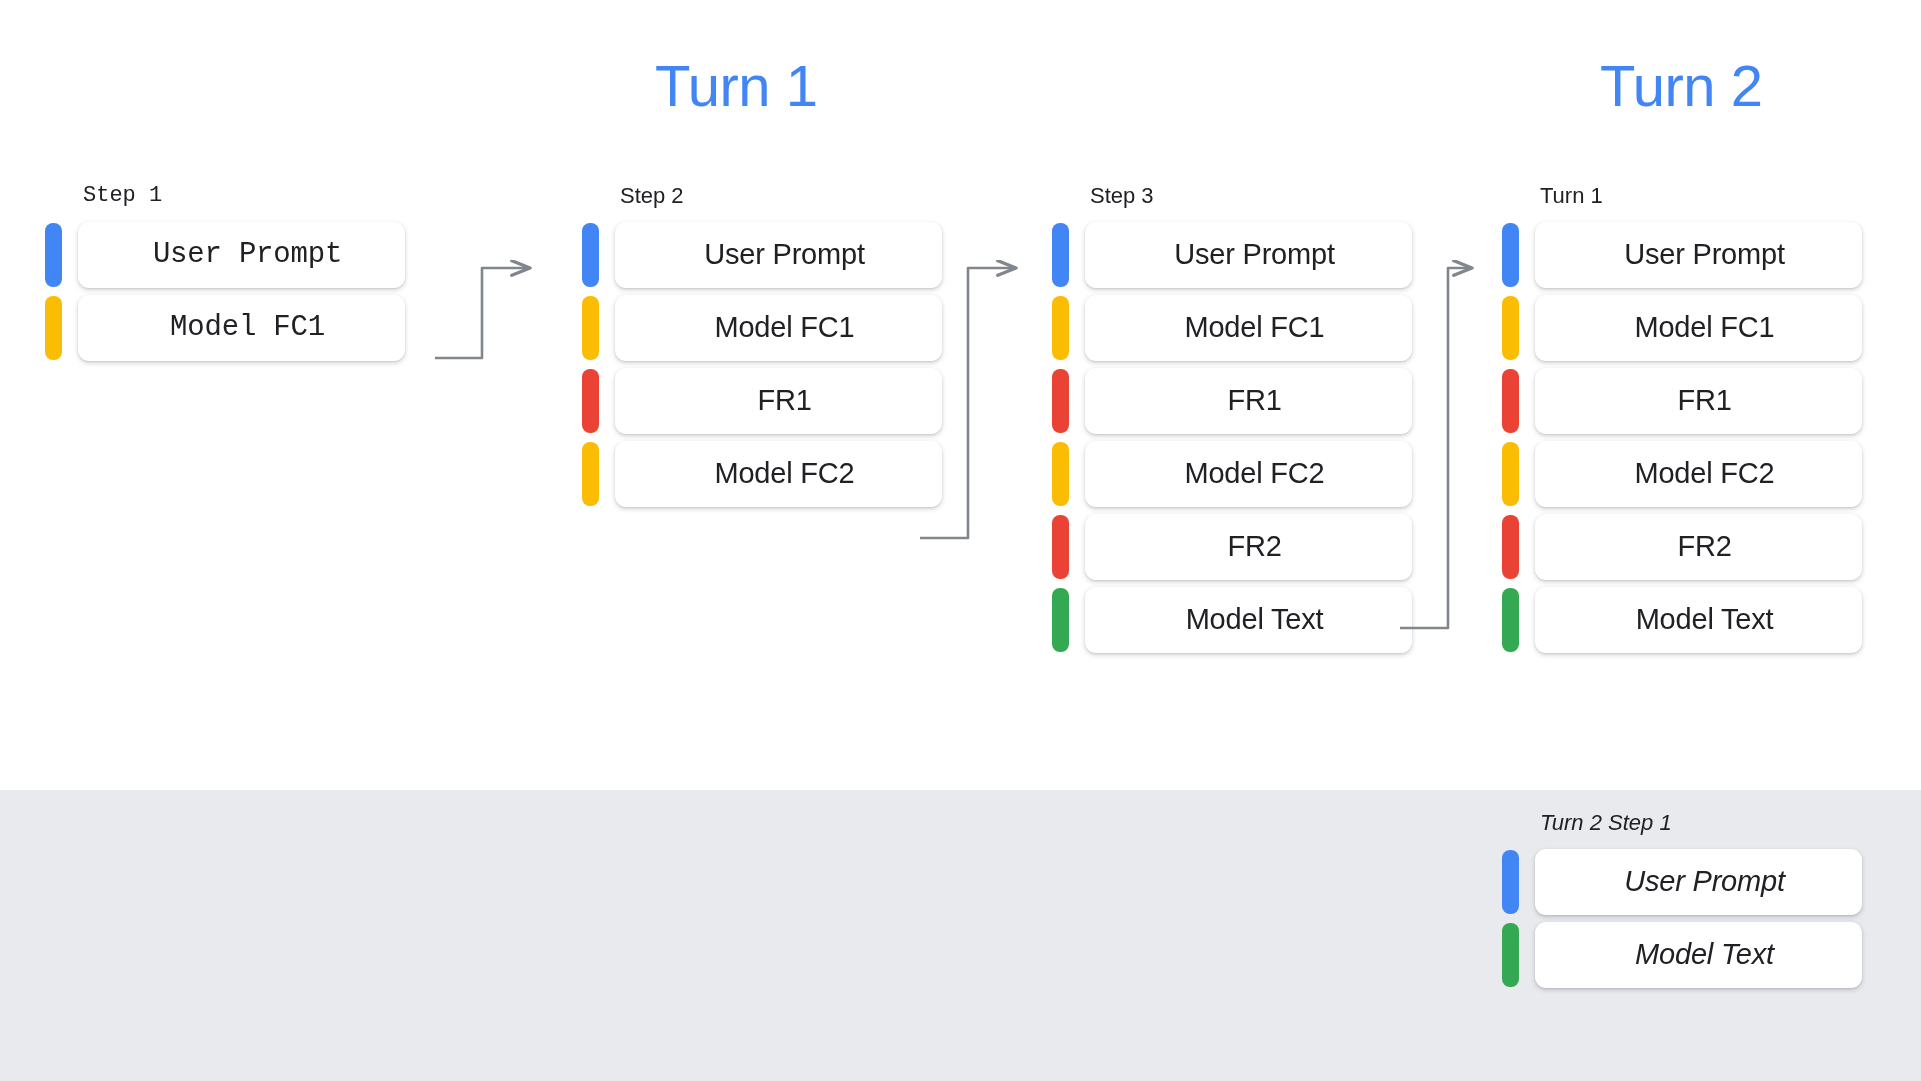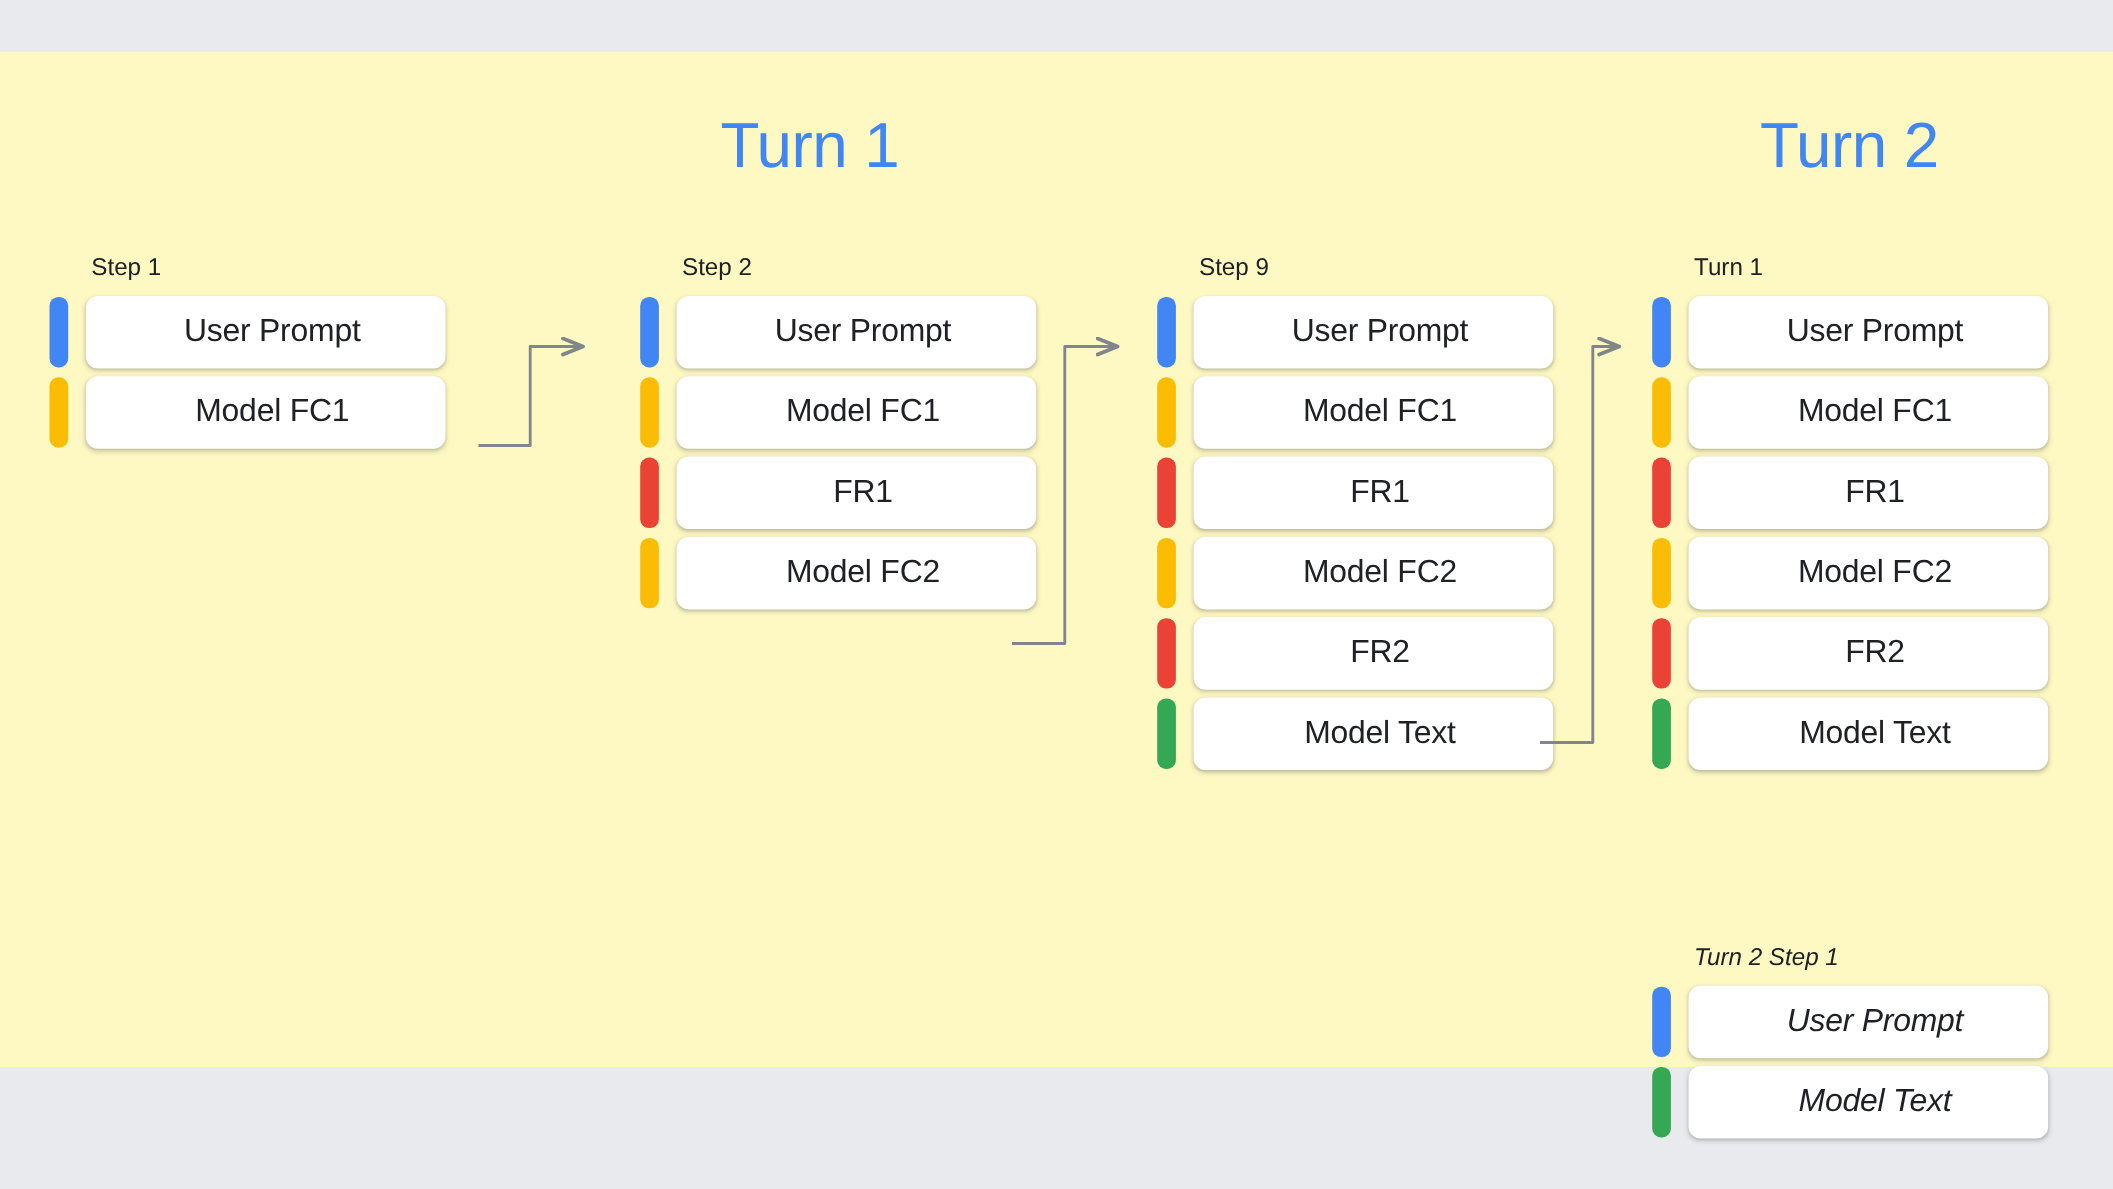--- a/index.html
+++ b/index.html
@@ -8,43 +8,42 @@
     width: 1921px;
     height: 1081px;
     background: #e8eaed;
     font-family: "Liberation Sans", sans-serif;
     overflow: hidden;
   }
 
   #stage {
     position: relative;
     width: 1921px;
-    height: 923px;
-    background: #fef9c3;
-    margin-top: 47px;
+    height: 790px;
+    background: #ffffff;
   }
 
   
   .turn-title {
     position: absolute;
     font-size: 58px;
     font-weight: 400;
     color: #4285f4;
     letter-spacing: -0.5px;
     white-space: nowrap;
   }
   #turn-title-1 { left: 655px; top: 52px; }
   #turn-title-2 { left: 1600px; top: 52px; }
 
   
   .column {
     position: absolute;
     width: 360px;
   }
-  #column-1 { left: 45px;   top: 185px; }
+  #column-1 { left: 45px;   top: 185px; font-family: Liberation Mono, monospace; }
   #column-2 { left: 582px;  top: 185px; }
   #column-3 { left: 1052px; top: 185px; }
   #column-4 { left: 1502px; top: 185px; }
   #column-5 { left: 1502px; top: 812px; font-style: italic; }
 
   .column-label {
     font-size: 22px;
     color: #202124;
     margin-left: 38px;
     margin-bottom: 11px;
@@ -147,21 +146,21 @@
     </div>
     <div class="row">
       <div class="bar yellow"></div>
       <div class="card">
         <span class="card-label">Model FC2</span>
       </div>
     </div>
   </div>
 
   <div class="column" id="column-3">
-    <div class="column-label">Step 9</div>
+    <div class="column-label">Step 3</div>
     <div class="row">
       <div class="bar blue"></div>
       <div class="card">
         <span class="card-label">User Prompt</span>
       </div>
     </div>
     <div class="row">
       <div class="bar yellow"></div>
       <div class="card">
         <span class="card-label">Model FC1</span>

